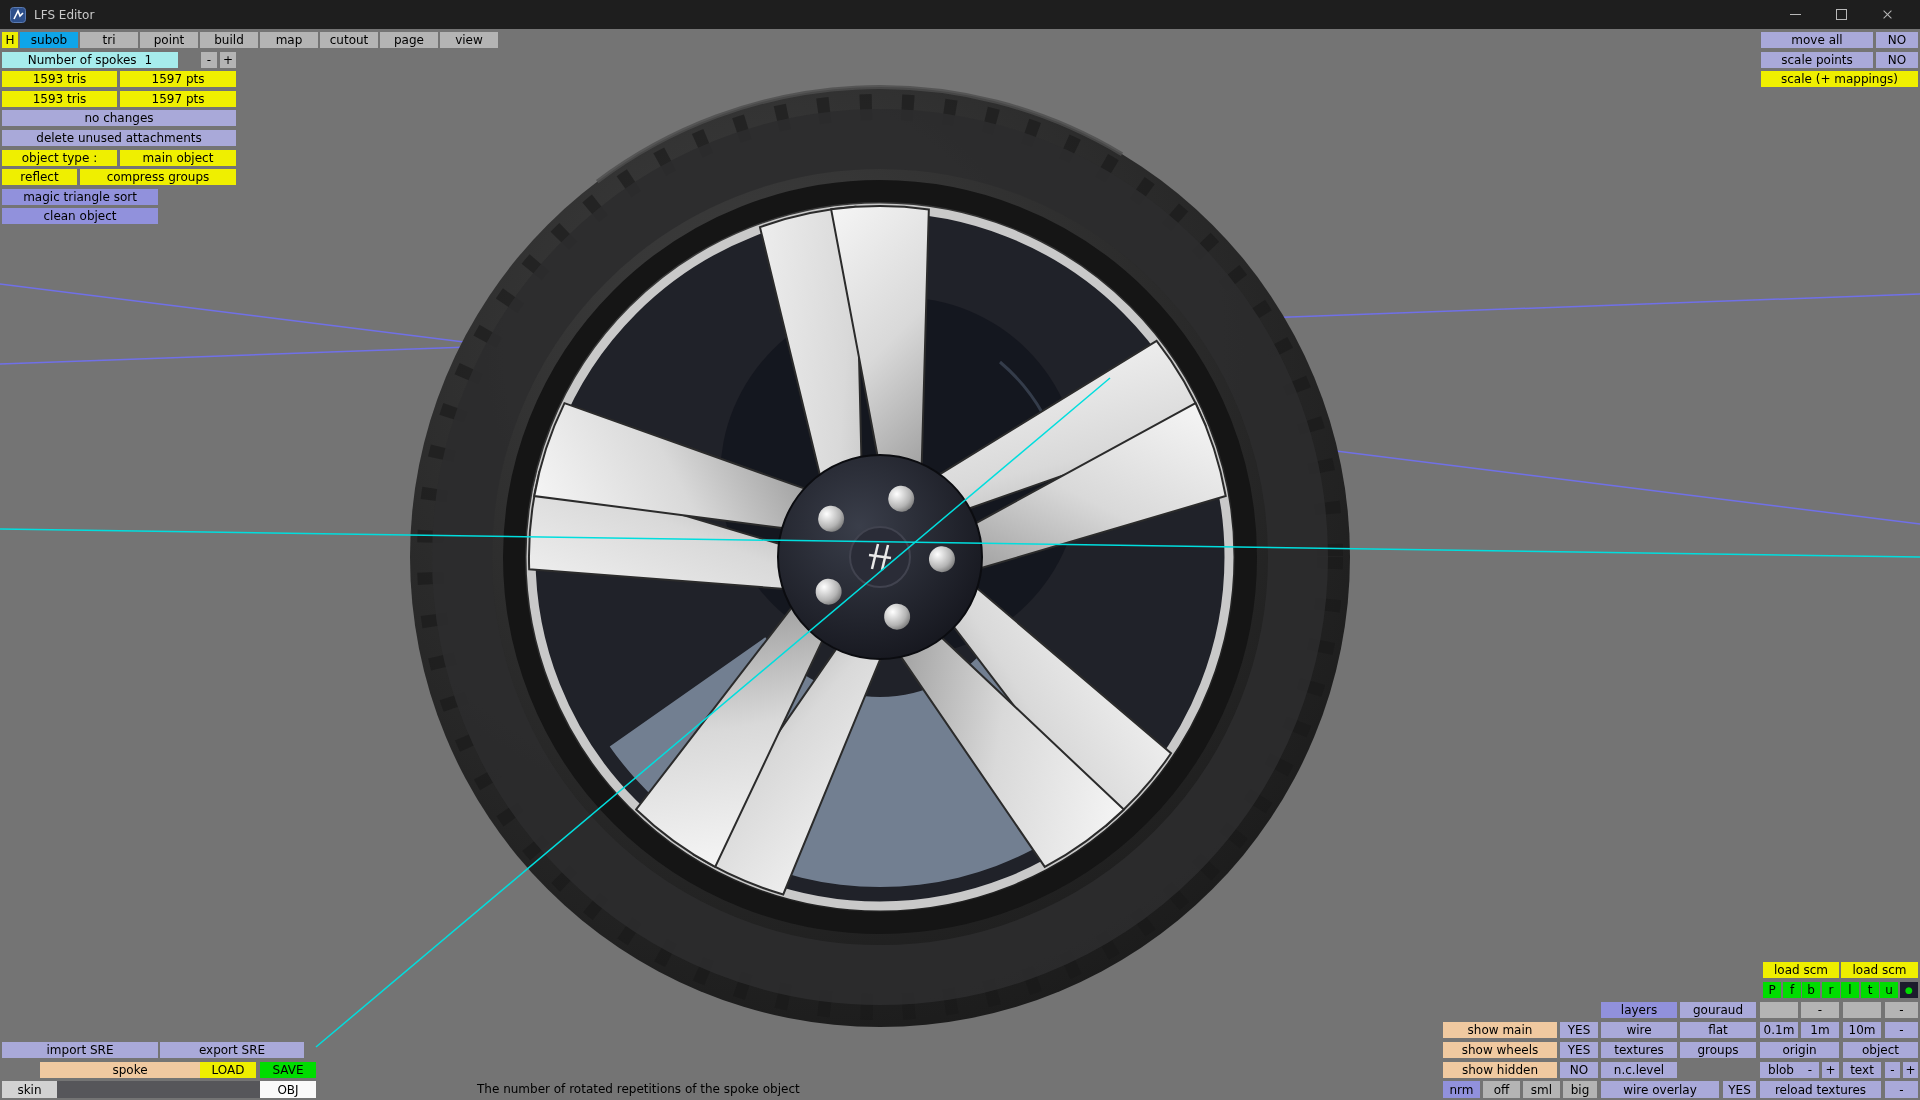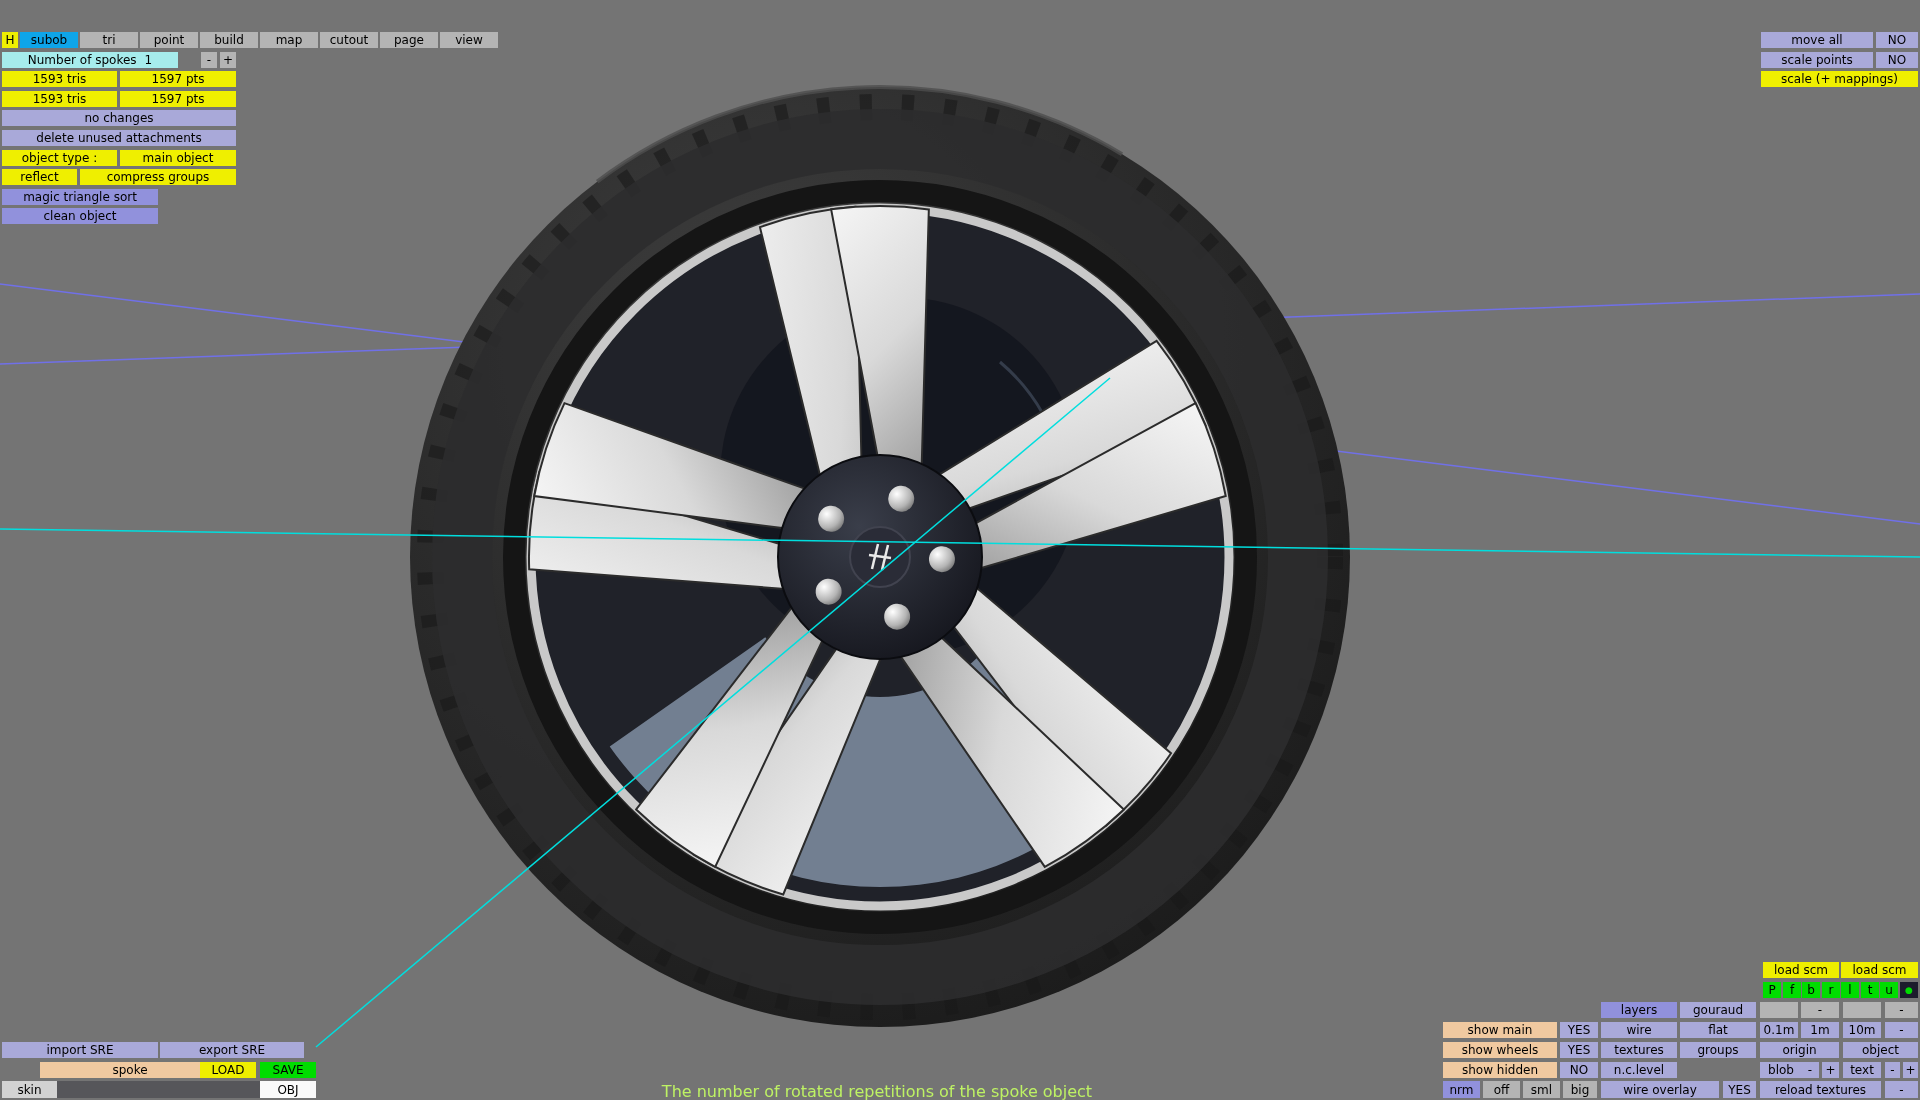--- a/index.html
+++ b/index.html
@@ -16,21 +16,21 @@
   .ic-close{position:relative;width:11px;height:11px}
   .ic-close::before,.ic-close::after{content:"";position:absolute;left:5px;top:0;width:1px;height:11px;background:#b8b8b8}
   .ic-close::before{transform:rotate(45deg)}.ic-close::after{transform:rotate(-45deg)}
   .b{position:absolute;height:16px;display:flex;align-items:center;justify-content:center;
      font-size:12px;color:#000;z-index:3;box-sizing:border-box;white-space:nowrap;overflow:hidden;cursor:default}
   .gray{background:#b4b4b4}.sel{background:#0ea5e9}.yellow{background:#efef00}.cyan{background:#a6ecec}
   .lav{background:#a9a9d9}.blue2{background:#9191dc}.tan{background:#f0c9a0}.green{background:#00dd00}
   .white{background:#fafafa}.skinc{background:#d2d2d2}
   .darkdot{background:#1c1c2c;color:#00dd00;font-size:9px}
   .strip{position:absolute;left:57px;top:1081px;width:203px;height:17px;background:#56565a;z-index:2}
-  .status{position:absolute;left:477px;top:1082px;width:800px;text-align:center;color:#bef264;font-size:16px;z-index:4}
+  .status{position:absolute;left:477px;top:1082px;width:800px;color:#000000;font-size:12px;z-index:4}
   .gapspan{margin-left:8px}
 </style>
 </head>
 <body>
 <div id="stage">
 
 <svg id="vp" width="1920" height="1100" viewBox="0 0 1920 1100">
   <defs>
     <radialGradient id="tireG" cx="38%" cy="28%" r="80%">
       <stop offset="0%" stop-color="#404040"></stop>
@@ -105,20 +105,38 @@
       <path d="M -11 -2 L 11 1"></path>
     </g>
   </g>
 
   <g stroke="#00dede" stroke-width="1.5">
     <line x1="0" y1="529" x2="1920" y2="557"></line>
     <line x1="316" y1="1047" x2="1110" y2="378"></line>
   </g>
 </svg>
 
+<div class="titlebar">
+  <svg class="appicon" viewBox="0 0 16 16">
+    <rect x="0.5" y="0.5" width="15" height="15" rx="3" fill="#2d4f8a" stroke="#5a7ab0"></rect>
+    <path d="M 4 12 L 8 4 L 10 9 L 13 6" stroke="#ffffff" stroke-width="1.6" fill="none"></path>
+  </svg>
+  <span>LFS Editor</span>
+  <div class="winctl">
+    <div class="wbtn">
+          <span class="ic-min"></span>
+        </div>
+    <div class="wbtn">
+          <span class="ic-max"></span>
+        </div>
+    <div class="wbtn">
+          <span class="ic-close"></span>
+        </div>
+  </div>
+</div>
 
 <div class="b yellow" style="left:2px;top:32px;width:16px">H</div>
 <div class="b sel" style="left:20px;top:32px;width:58px">subob</div>
 <div class="b gray" style="left:80px;top:32px;width:58px">tri</div>
 <div class="b gray" style="left:140px;top:32px;width:58px">point</div>
 <div class="b gray" style="left:200px;top:32px;width:58px">build</div>
 <div class="b gray" style="left:260px;top:32px;width:58px">map</div>
 <div class="b gray" style="left:320px;top:32px;width:58px">cutout</div>
 <div class="b gray" style="left:380px;top:32px;width:58px">page</div>
 <div class="b gray" style="left:440px;top:32px;width:58px">view</div>

